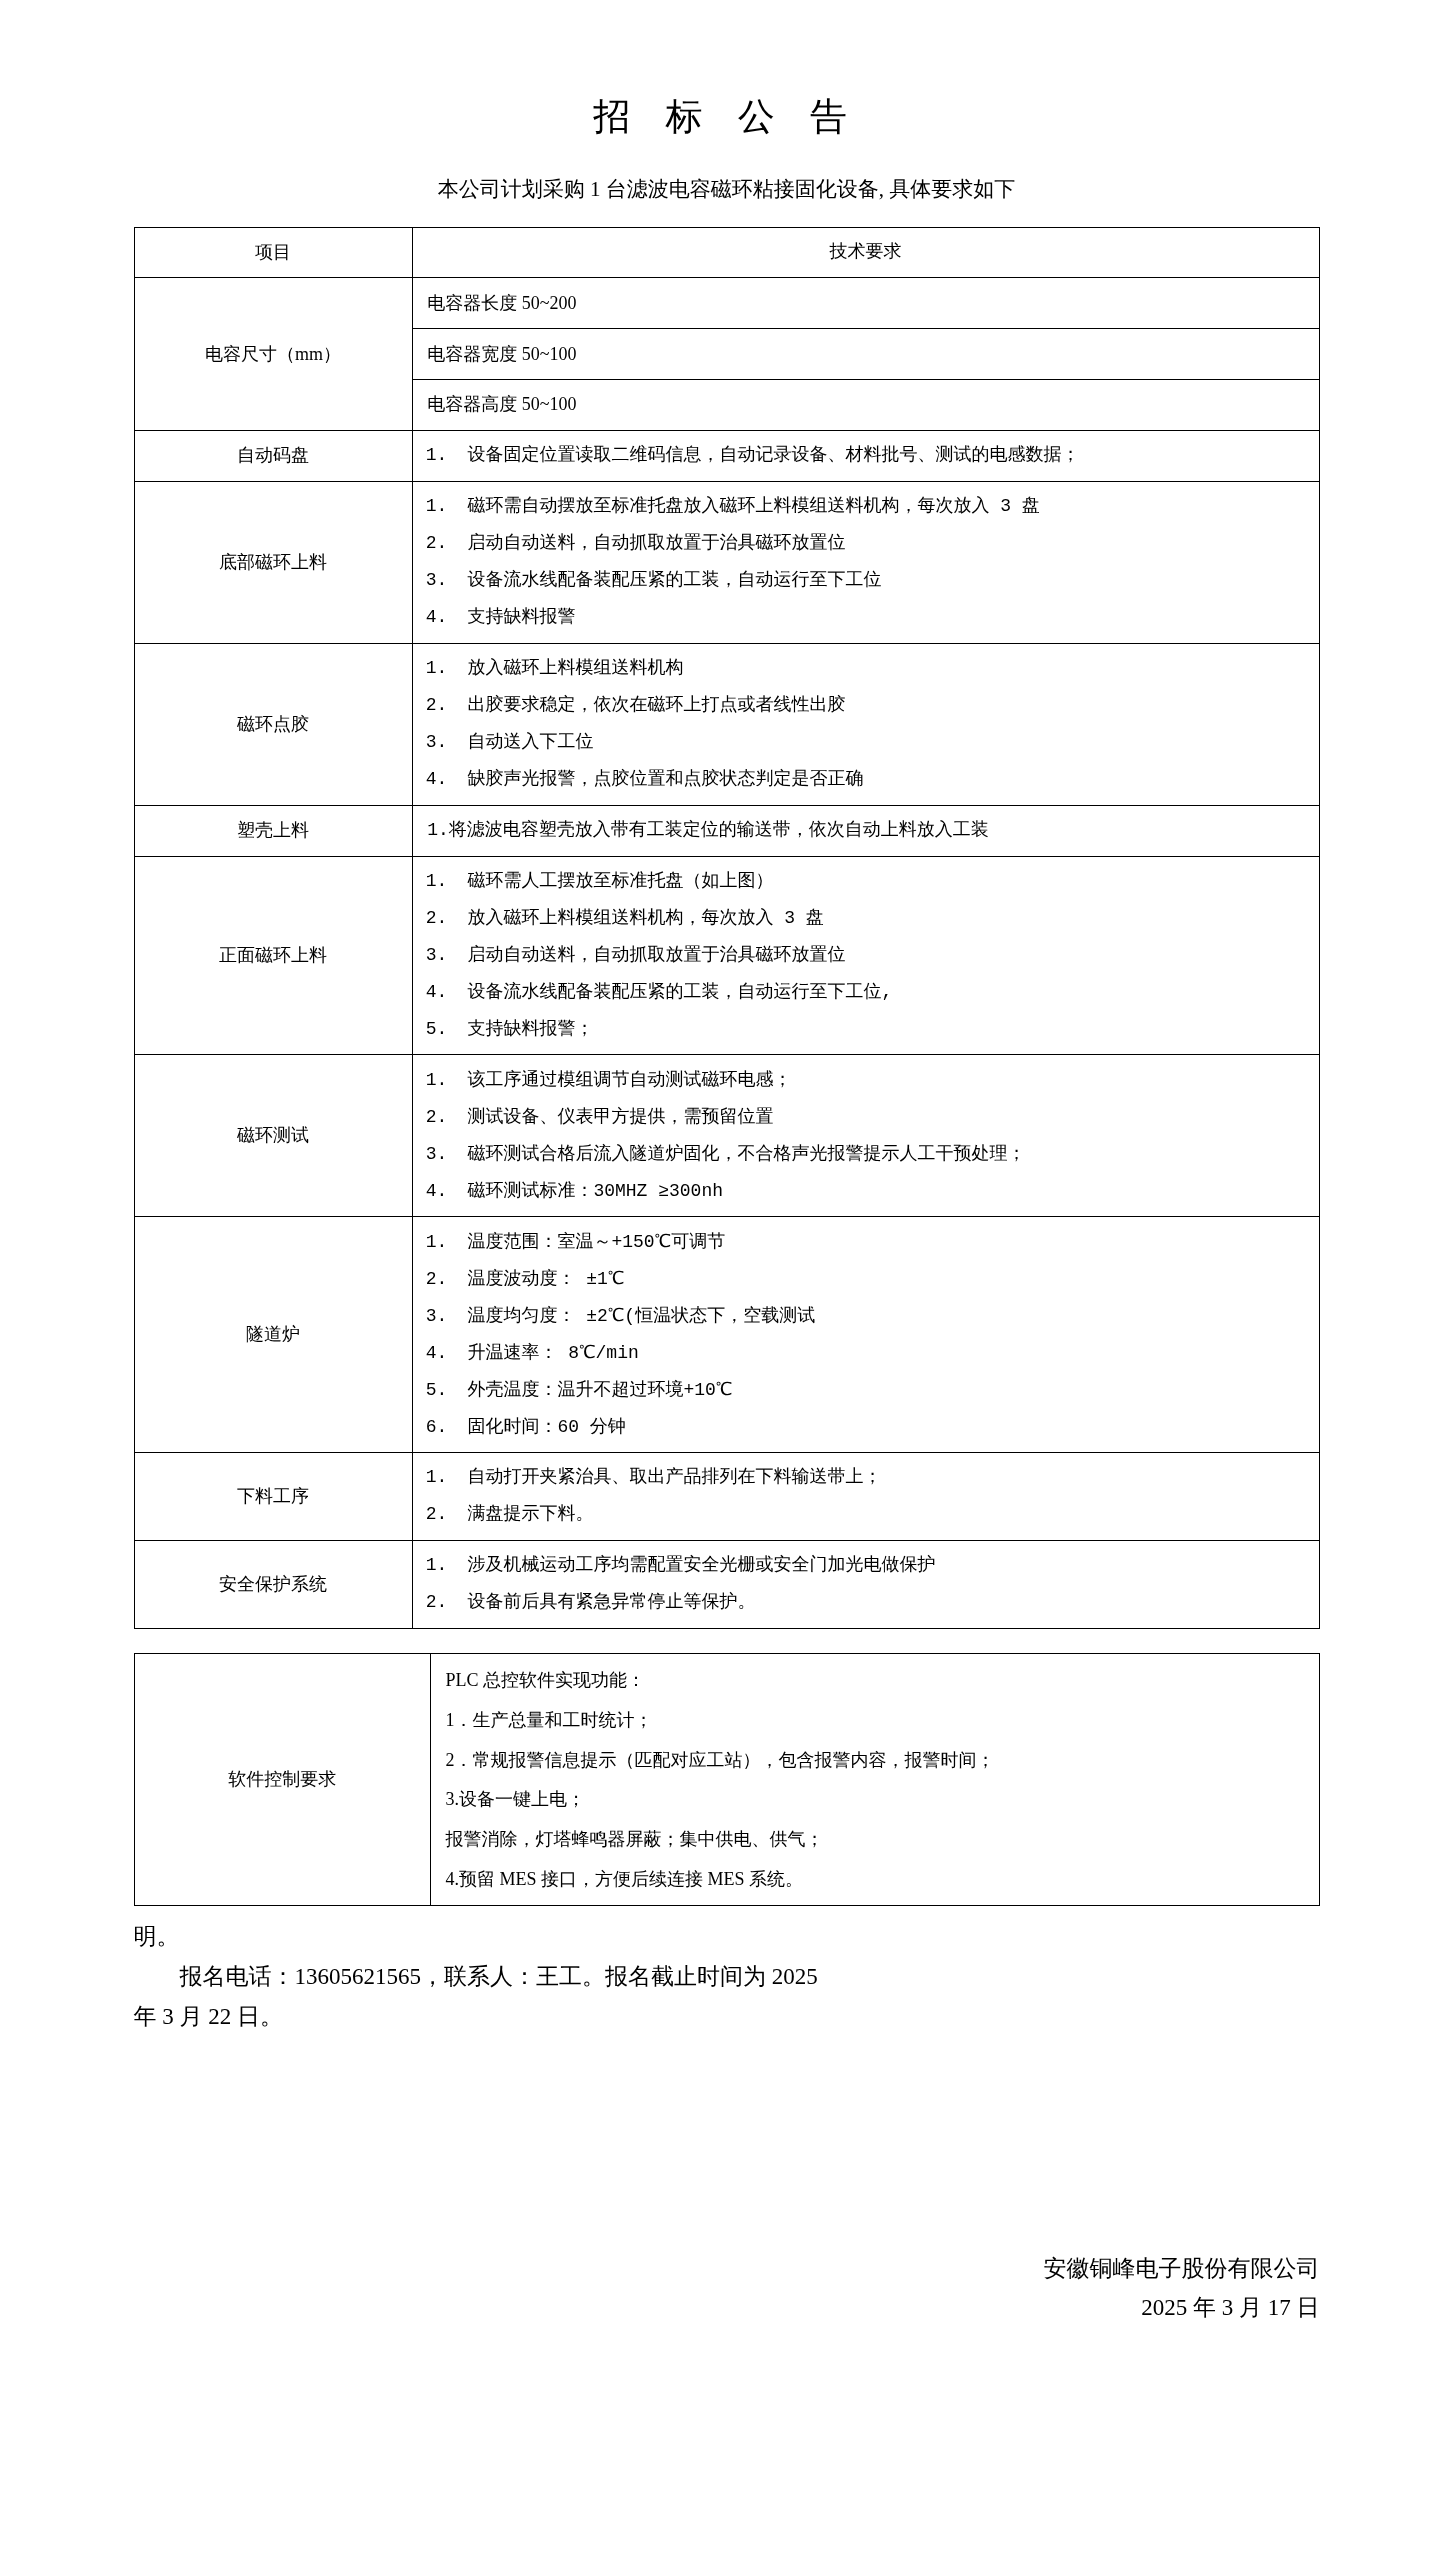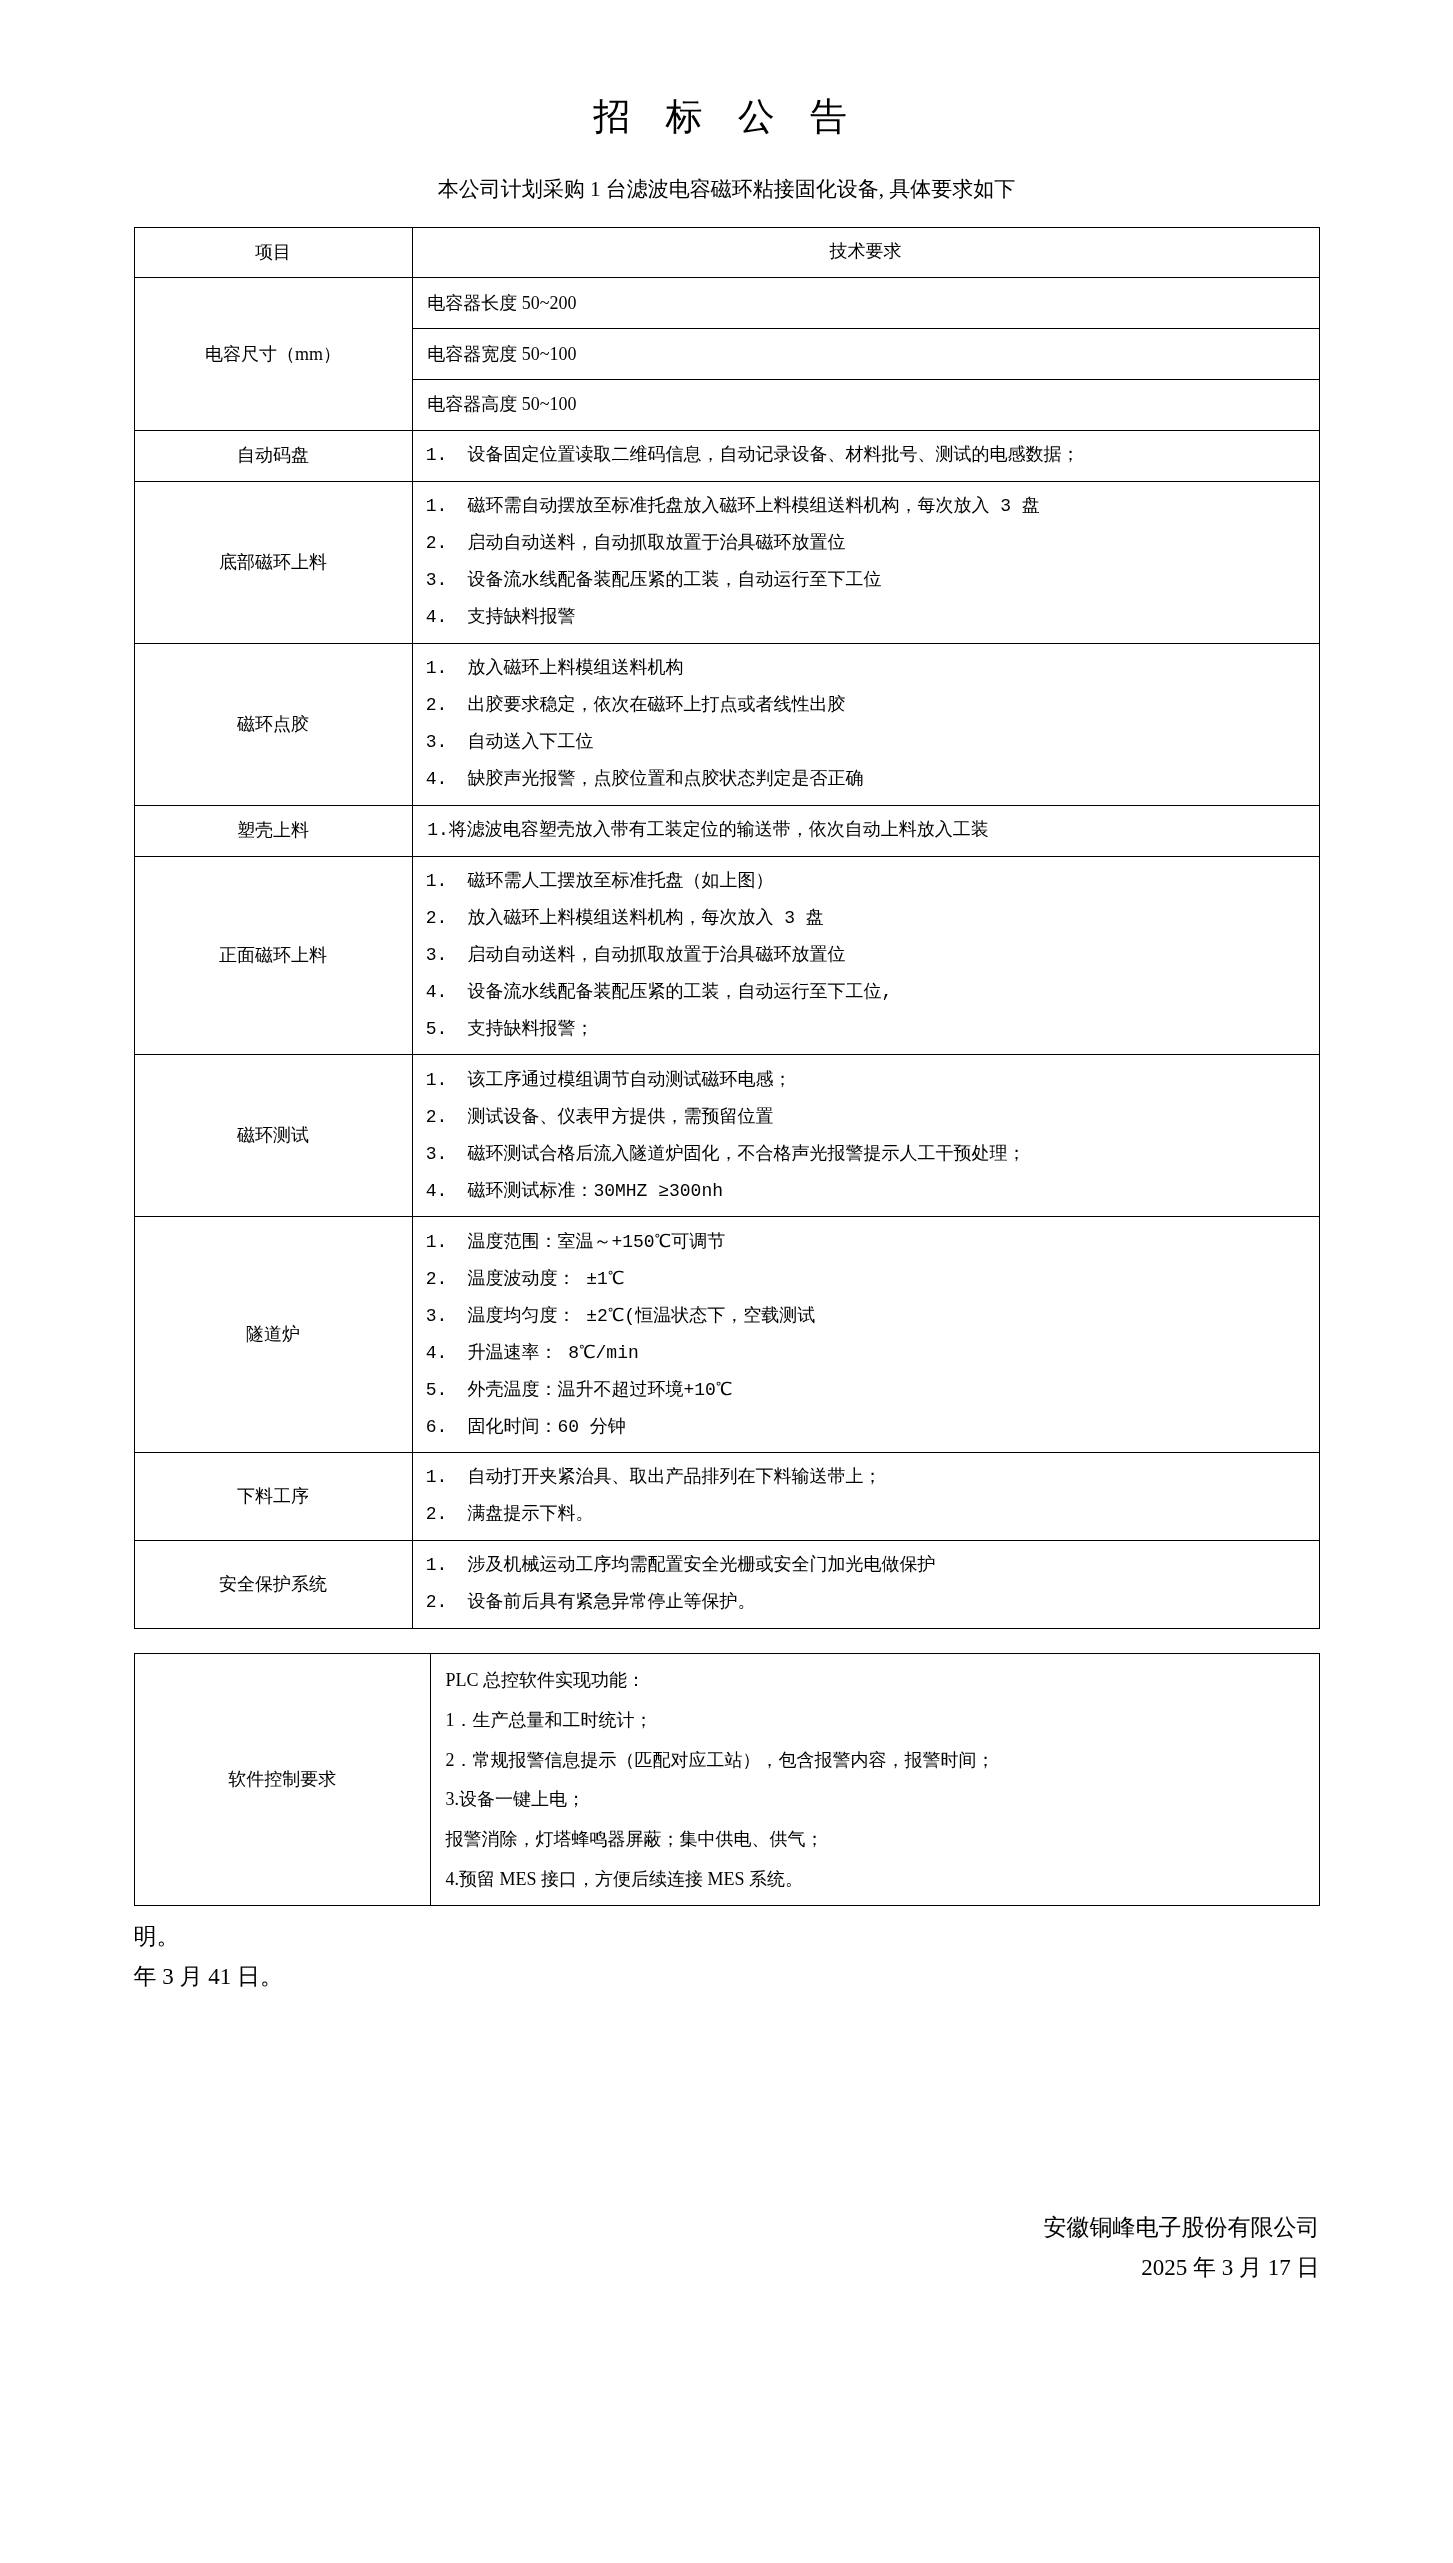--- a/index.html
+++ b/index.html
@@ -268,21 +268,22 @@
           <div class="plain-line">3.设备一键上电；</div>
           <div class="plain-line">报警消除，灯塔蜂鸣器屏蔽；集中供电、供气；</div>
           <div class="plain-line">4.预留 MES 接口，方便后续连接 MES 系统。</div>
         </td>
       </tr>
     </tbody>
   </table>
 
   <div class="closing">
     <p class="noindent">明。</p>
-    <p class="noindent">年 3 月 41 日。</p>
+    <p>报名电话：13605621565，联系人：王工。报名截止时间为 2025</p>
+    <p class="noindent">年 3 月 22 日。</p>
   </div>
 
 
   <div class="signature">
     <div>安徽铜峰电子股份有限公司</div>
     <div>2025 年 3 月 17 日</div>
   </div>
 
 </div>
 

